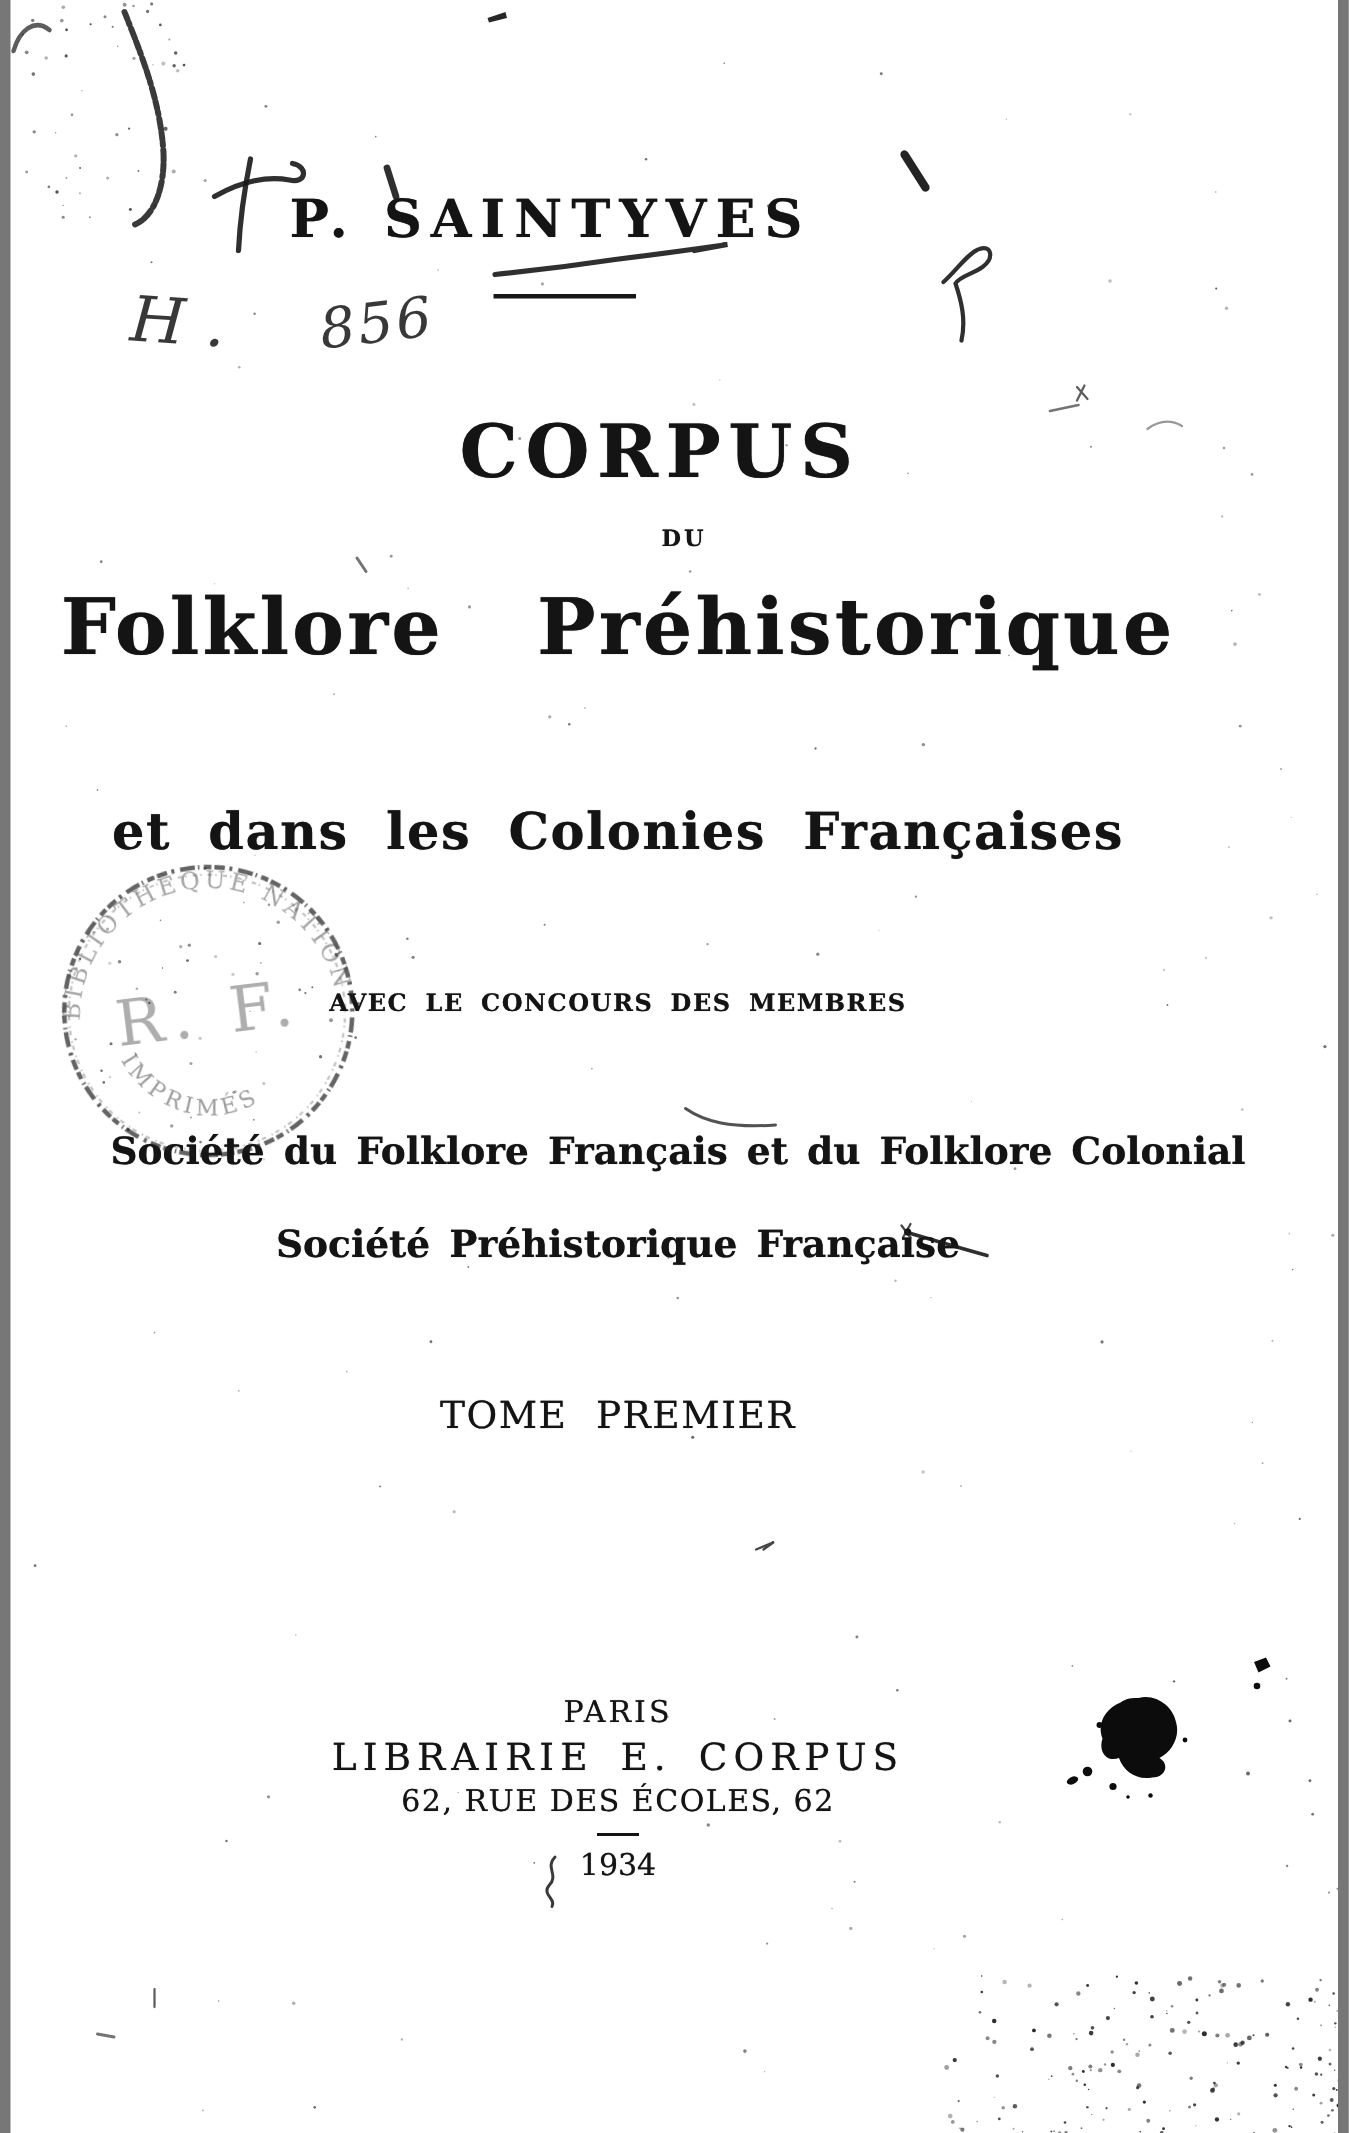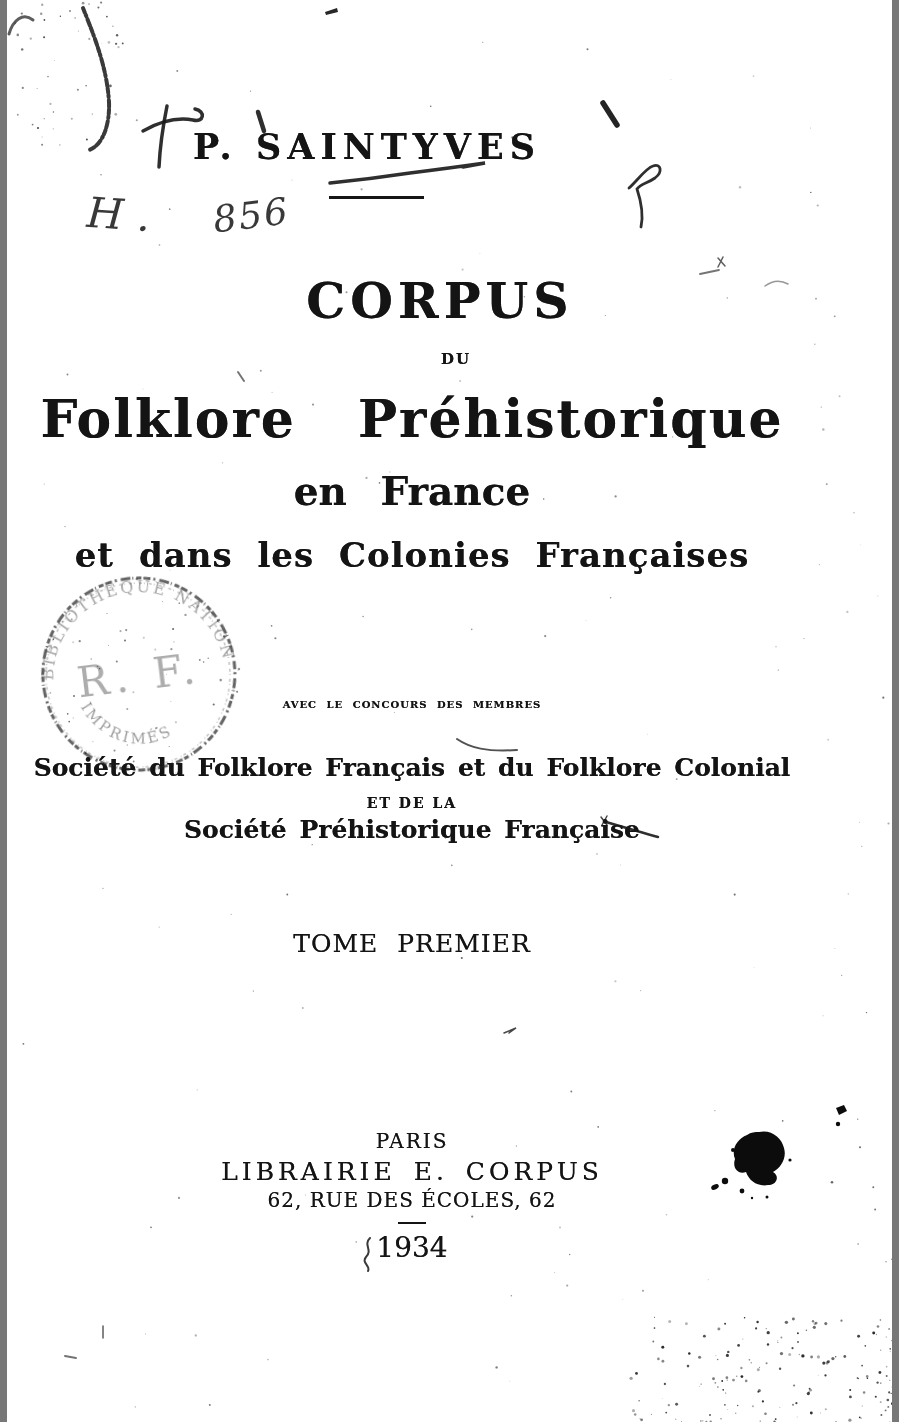--- a/index.html
+++ b/index.html
@@ -12,30 +12,30 @@
     position:absolute;left:0;width:810px;text-align:center;white-space:nowrap;
     text-shadow:0 0 .5px rgba(10,10,10,.75);
   }
   .author       {top:126px;left:-45px;font-size:35px;font-weight:700;letter-spacing:6px;}
   .corpus       {top:272px;font-size:49px;font-weight:700;letter-spacing:5px;margin-left:28px;}
   .du           {top:350px;font-size:15px;font-weight:700;letter-spacing:2px;margin-left:44px;}
   .title1       {top:388px;font-size:52px;font-weight:700;letter-spacing:2px;word-spacing:42px;}
   .title2       {top:468px;font-size:39px;font-weight:700;word-spacing:20px;}
   .title3       {top:535px;font-size:34px;font-weight:700;letter-spacing:1px;word-spacing:12px;}
   .enquete      {top:650px;font-size:31px;letter-spacing:1px;word-spacing:14px;}
-  .avec         {top:699px;font-size:10px;font-weight:700;letter-spacing:1px;word-spacing:5px;}
+  .avec         {top:659px;font-size:16px;font-weight:700;letter-spacing:1px;word-spacing:5px;}
   .dela         {top:732px;font-size:14px;font-weight:700;letter-spacing:2px;}
-  .societe1     {top:753px;font-size:25px;font-weight:700;word-spacing:4px;}
+  .societe1     {top:753px;font-size:25px;font-weight:700;word-spacing:4px;padding-left:40px;}
   .etdela       {top:795px;font-size:14px;font-weight:700;letter-spacing:2px;}
   .societe2     {top:815px;font-size:25px;font-weight:700;word-spacing:4px;}
   .tome         {top:929px;font-size:25px;letter-spacing:1px;word-spacing:10px;}
   .paris        {top:1129px;font-size:20px;letter-spacing:2px;}
   .librairie    {top:1157px;font-size:25px;letter-spacing:4px;word-spacing:6px;}
   .address      {top:1188px;font-size:20px;letter-spacing:1px;}
-  .year         {top:1231px;font-size:28px;}
+  .year         {top:1231px;font-size:20px;}
   .year-rule{
     position:absolute;top:1222px;left:391px;width:28px;border-top:2.5px solid #141414;
   }
   .author-rule{
     position:absolute;top:196px;left:322px;width:95px;border-top:3px solid #161616;
   }
   .hand{
     position:absolute;color:#1d1d1d;opacity:.88;font-family:"DejaVu Serif","Liberation Serif",serif;
     font-style:italic;white-space:nowrap;
   }
@@ -51,26 +51,24 @@
 <body>
 
 <div class="page">
 
   <div class="line author">P. SAINTYVES</div>
   <div class="author-rule"></div>
 
   <div class="line corpus">CORPUS</div>
   <div class="line du">DU</div>
   <div class="line title1">Folklore Préhistorique</div>
-  <div class="line title2">en France</div>
   <div class="line title3">et dans les Colonies Françaises</div>
 
   <div class="line avec">AVEC LE CONCOURS DES MEMBRES</div>
   <div class="line societe1">Société du Folklore Français et du Folklore Colonial</div>
-  <div class="line etdela">ET DE LA</div>
   <div class="line societe2">Société Préhistorique Française</div>
 
   <div class="line tome">TOME PREMIER</div>
 
   <div class="line paris">PARIS</div>
   <div class="line librairie">LIBRAIRIE E. CORPUS</div>
   <div class="line address">62, RUE DES ÉCOLES, 62</div>
   <div class="year-rule"></div>
   <div class="line year">1934</div>
 

